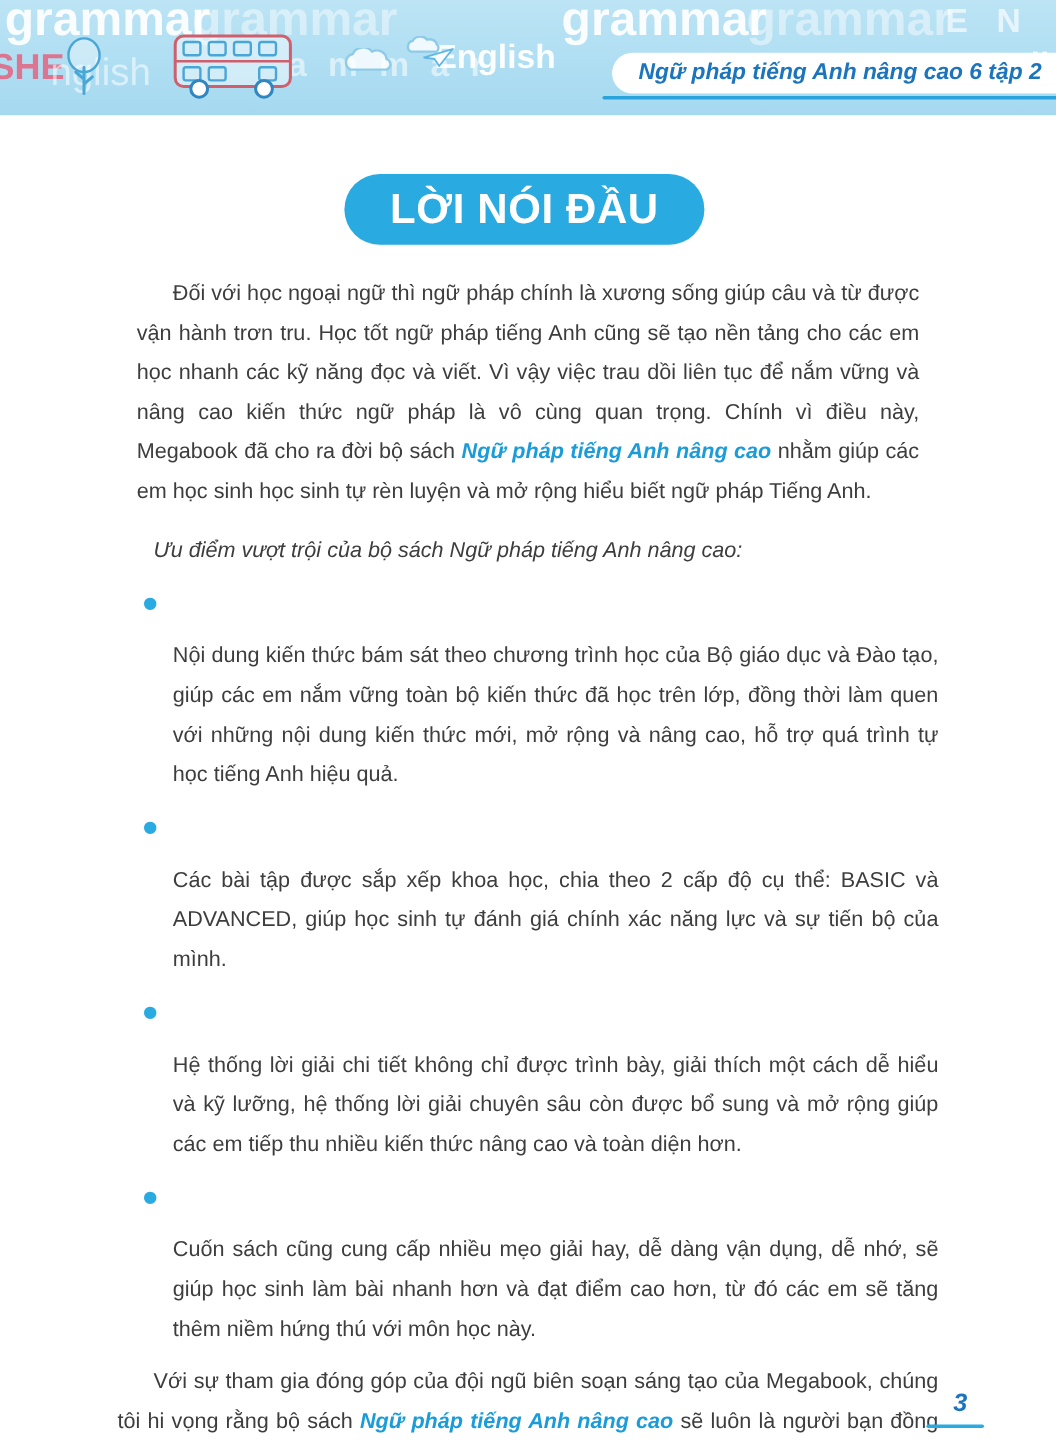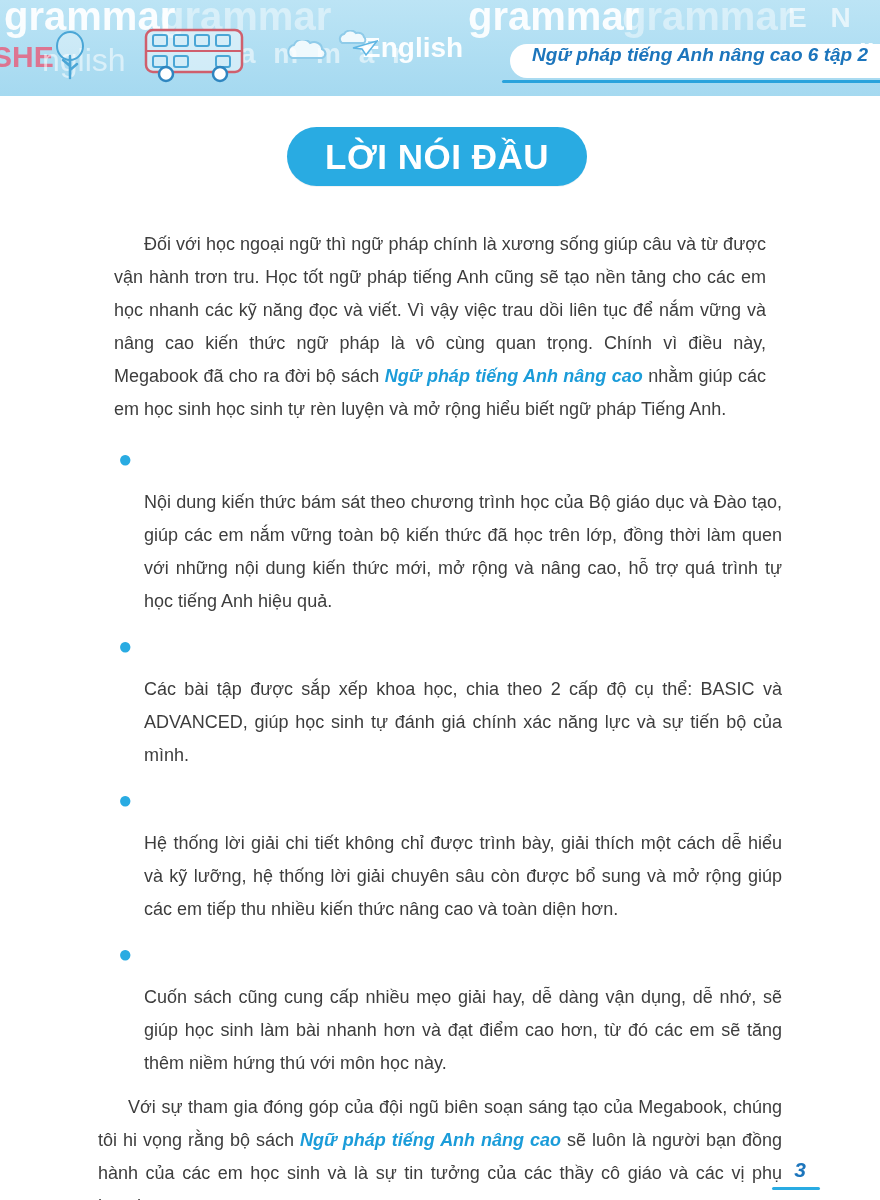--- a/index.html
+++ b/index.html
@@ -35,34 +35,34 @@
   .banner-icon{position:absolute;}
   .tree-icon{left:52px;top:30px;}
   .bus-icon{left:142px;top:26px;}
   .cloud-icon-1{left:284px;top:40px;}
   .cloud-icon-2{left:336px;top:30px;}
   .plane-icon{left:352px;top:40px;}
 
   .book-title-box{
     position:absolute;top:44px;right:0;height:34px;z-index:6;
     background:#ffffff;border-radius:17px 0 0 17px;
-    display:flex;
+    display:flex;align-items:center;
     padding:0 12px 0 22px;
   }
   .book-title{
     color:#1c75bc;font-weight:700;font-style:italic;font-size:19px;white-space:nowrap;
   }
   .banner-underline{
     position:absolute;top:80px;right:0;width:378px;height:3px;z-index:6;
     background:#2aa3dc;border-radius:2px 0 0 2px;
   }
 
   
   .title-pill{
-    position:absolute;left:287px;top:127px;width:300px;height:59px;
+    position:absolute;left:287px;top:145px;width:300px;height:59px;
     background:#29abe2;border-radius:30px;
     display:flex;align-items:center;justify-content:center;
     color:#ffffff;font-size:35px;font-weight:700;letter-spacing:.5px;
     box-shadow:0 1px 0 rgba(0,0,0,.05);
   }
 
   
   .content{
     position:absolute;left:98px;top:212px;width:684px;
     color:#3d3d3d;font-size:18px;line-height:33px;text-align:justify;
@@ -144,20 +144,21 @@
     </div>
     <div class="banner-underline"></div>
   </div>
 
   <div class="title-pill">LỜI NÓI ĐẦU</div>
 
   <div class="content">
 
     <p class="para"><span>Đối với học ngoại ngữ thì ngữ pháp chính là xương sống giúp câu và từ được vận hành trơn tru. Học tốt ngữ pháp tiếng Anh cũng sẽ tạo nền tảng cho các em học nhanh các kỹ năng đọc và viết. Vì vậy việc trau dồi liên tục để nắm vững và nâng cao kiến thức ngữ pháp là vô cùng quan trọng. Chính vì điều này, Megabook đã cho ra đời bộ sách </span><span class="highlight">Ngữ pháp tiếng Anh nâng cao</span><span> nhằm giúp các em học sinh học sinh tự rèn luyện và mở rộng hiểu biết ngữ pháp Tiếng Anh.</span></p>
 
+    <p class="intro">Ưu điểm vượt trội của bộ sách Ngữ pháp tiếng Anh nâng cao:</p>
 
     <div class="bullet">
       <span class="dot">●</span>
       <div class="btext">Nội dung kiến thức bám sát theo chương trình học của Bộ giáo dục và Đào tạo, giúp các em nắm vững toàn bộ kiến thức đã học trên lớp, đồng thời làm quen với những nội dung kiến thức mới, mở rộng và nâng cao, hỗ trợ quá trình tự học tiếng Anh hiệu quả.</div>
     </div>
 
     <div class="bullet">
       <span class="dot">●</span>
       <div class="btext">Các bài tập được sắp xếp khoa học, chia theo 2 cấp độ cụ thể: BASIC và ADVANCED, giúp học sinh tự đánh giá chính xác năng lực và sự tiến bộ của mình.</div>
     </div>

